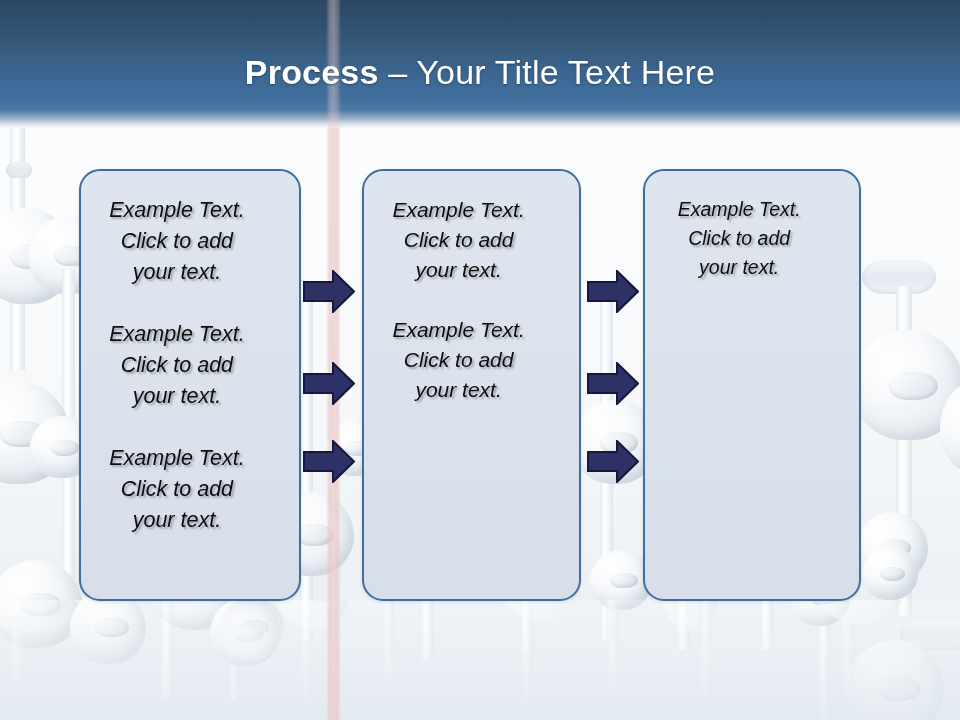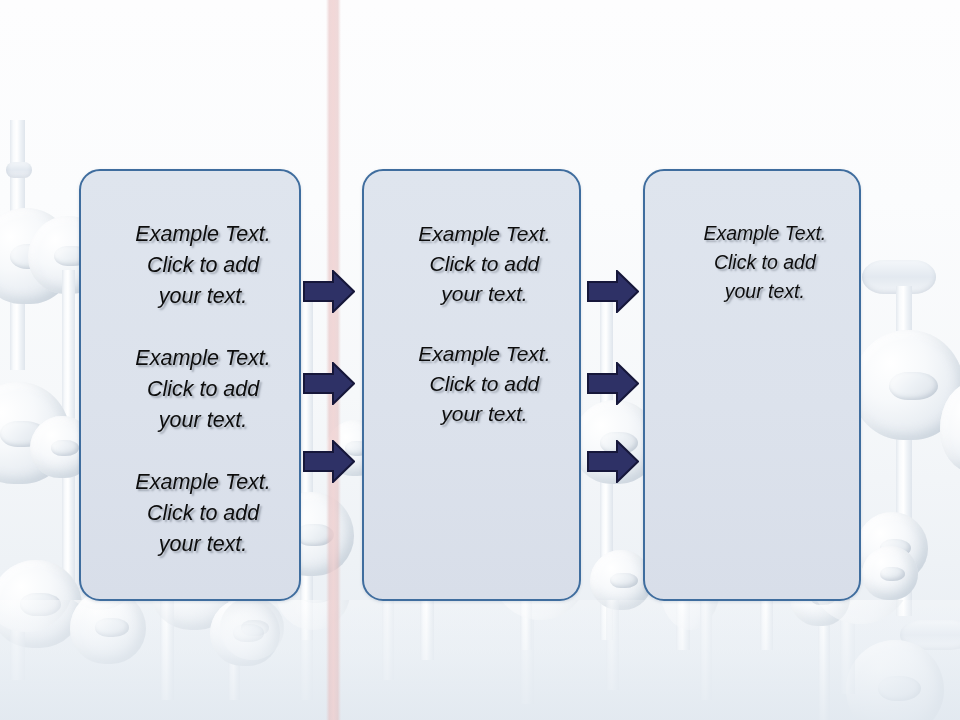--- a/index.html
+++ b/index.html
@@ -149,22 +149,22 @@
     position: absolute;
     top: 169px;
     height: 432px;
     border: 2px solid #3f6d9e;
     border-radius: 21px;
     background: linear-gradient(180deg, #dfe5ee 0%, #dce2ec 55%, #d8deE9 100%);
     box-shadow: 0 1px 3px rgba(120,140,165,0.25);
     box-sizing: border-box;
     display: flex;
     flex-direction: column;
-    align-items: flex-end;
-    padding-top: 48px;
+    align-items: flex-start;
+    padding-top: 24px;
   }
   #pbox-1 { left: 79px;  width: 222px; }
   #pbox-2 { left: 362px; width: 219px; }
   #pbox-3 { left: 643px; width: 218px; }
 
   .ptext {
     width: 88%;
     text-align: center;
     font-style: italic;
     font-weight: normal;
@@ -271,20 +271,24 @@
 
       <span class="stem" style="left:840px; top:26px;  width:15px; height:240px;"></span>
       <span class="horn" style="left:808px; top:96px;  width:104px;height:102px;"></span>
 
     </div>
   </div>
   <div class="refl-fade"></div>
 
   <div class="pink-stripe"></div>
 
+  <div class="header">
+    <div class="pink-stripe under-header"></div>
+    <div class="header-title"><span class="strong">Process</span><span class="rest"> – Your Title Text Here</span></div>
+  </div>
 
   <div class="pbox" id="pbox-1">
     <div class="ptext">Example Text.
 Click  to add
 your text.</div>
     <div class="ptext">Example Text.
 Click  to add
 your text.</div>
     <div class="ptext">Example Text.
 Click  to add

